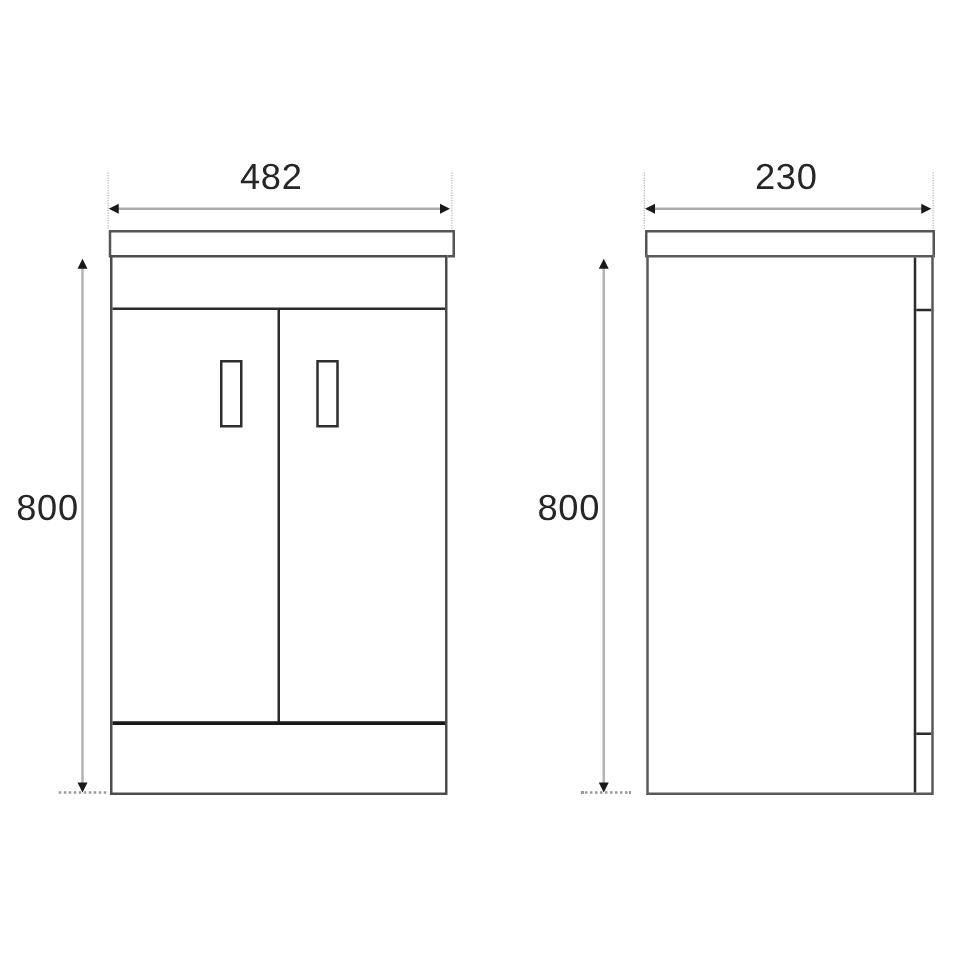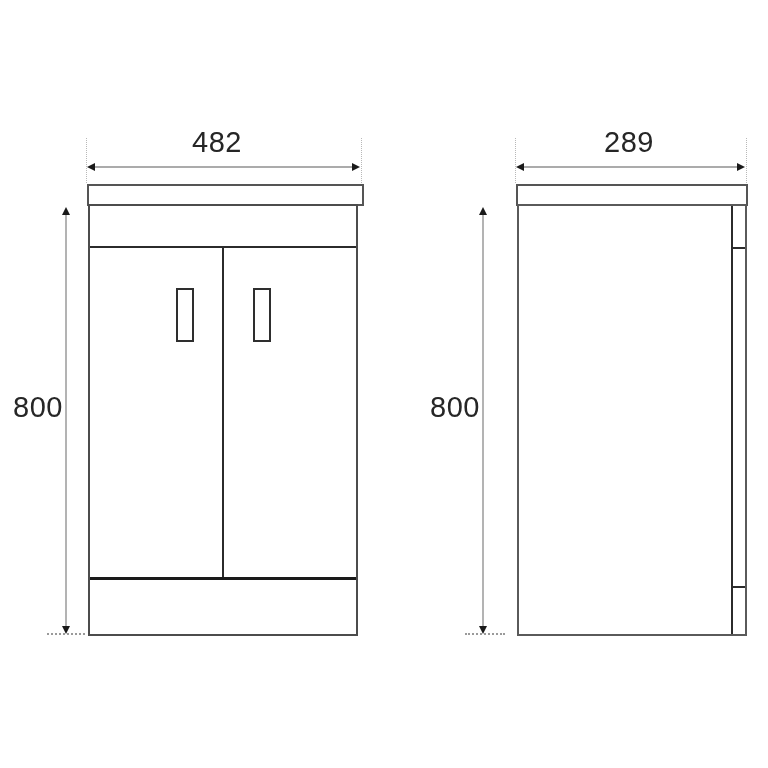--- a/index.html
+++ b/index.html
@@ -111,21 +111,21 @@
     <div class="line" style="left:222px; top:248px; width:2px; height:330px;"></div>
 
     <div class="line-thick" style="left:90px; top:577px; width:266px; height:3px;"></div>
 
     <div class="handle" style="left:176px; top:288px;"></div>
     <div class="handle" style="left:253px; top:288px;"></div>
   </div>
 
   <div>
 
-    <div class="dim-label" style="left:569px; top:128px; width:120px;">289</div>
+    <div class="dim-label" style="left:569px; top:128px; width:120px;">230</div>
     <div class="ext-v" style="left:515px; top:138px; height:45px;"></div>
     <div class="ext-v" style="left:746px; top:138px; height:45px;"></div>
     <div class="dim-line-h" style="left:522px; top:166px; width:216px;"></div>
     <div class="arr arr-left" style="left:516px; top:163px;"></div>
     <div class="arr arr-right" style="left:737px; top:163px;"></div>
 
     <div class="dim-label" style="left:425px; top:393px; width:60px;">800</div>
     <div class="dim-line-v" style="left:482px; top:214px; height:417px;"></div>
     <div class="arr arr-up" style="left:479px; top:207px;"></div>
     <div class="arr arr-down" style="left:479px; top:626px;"></div>

